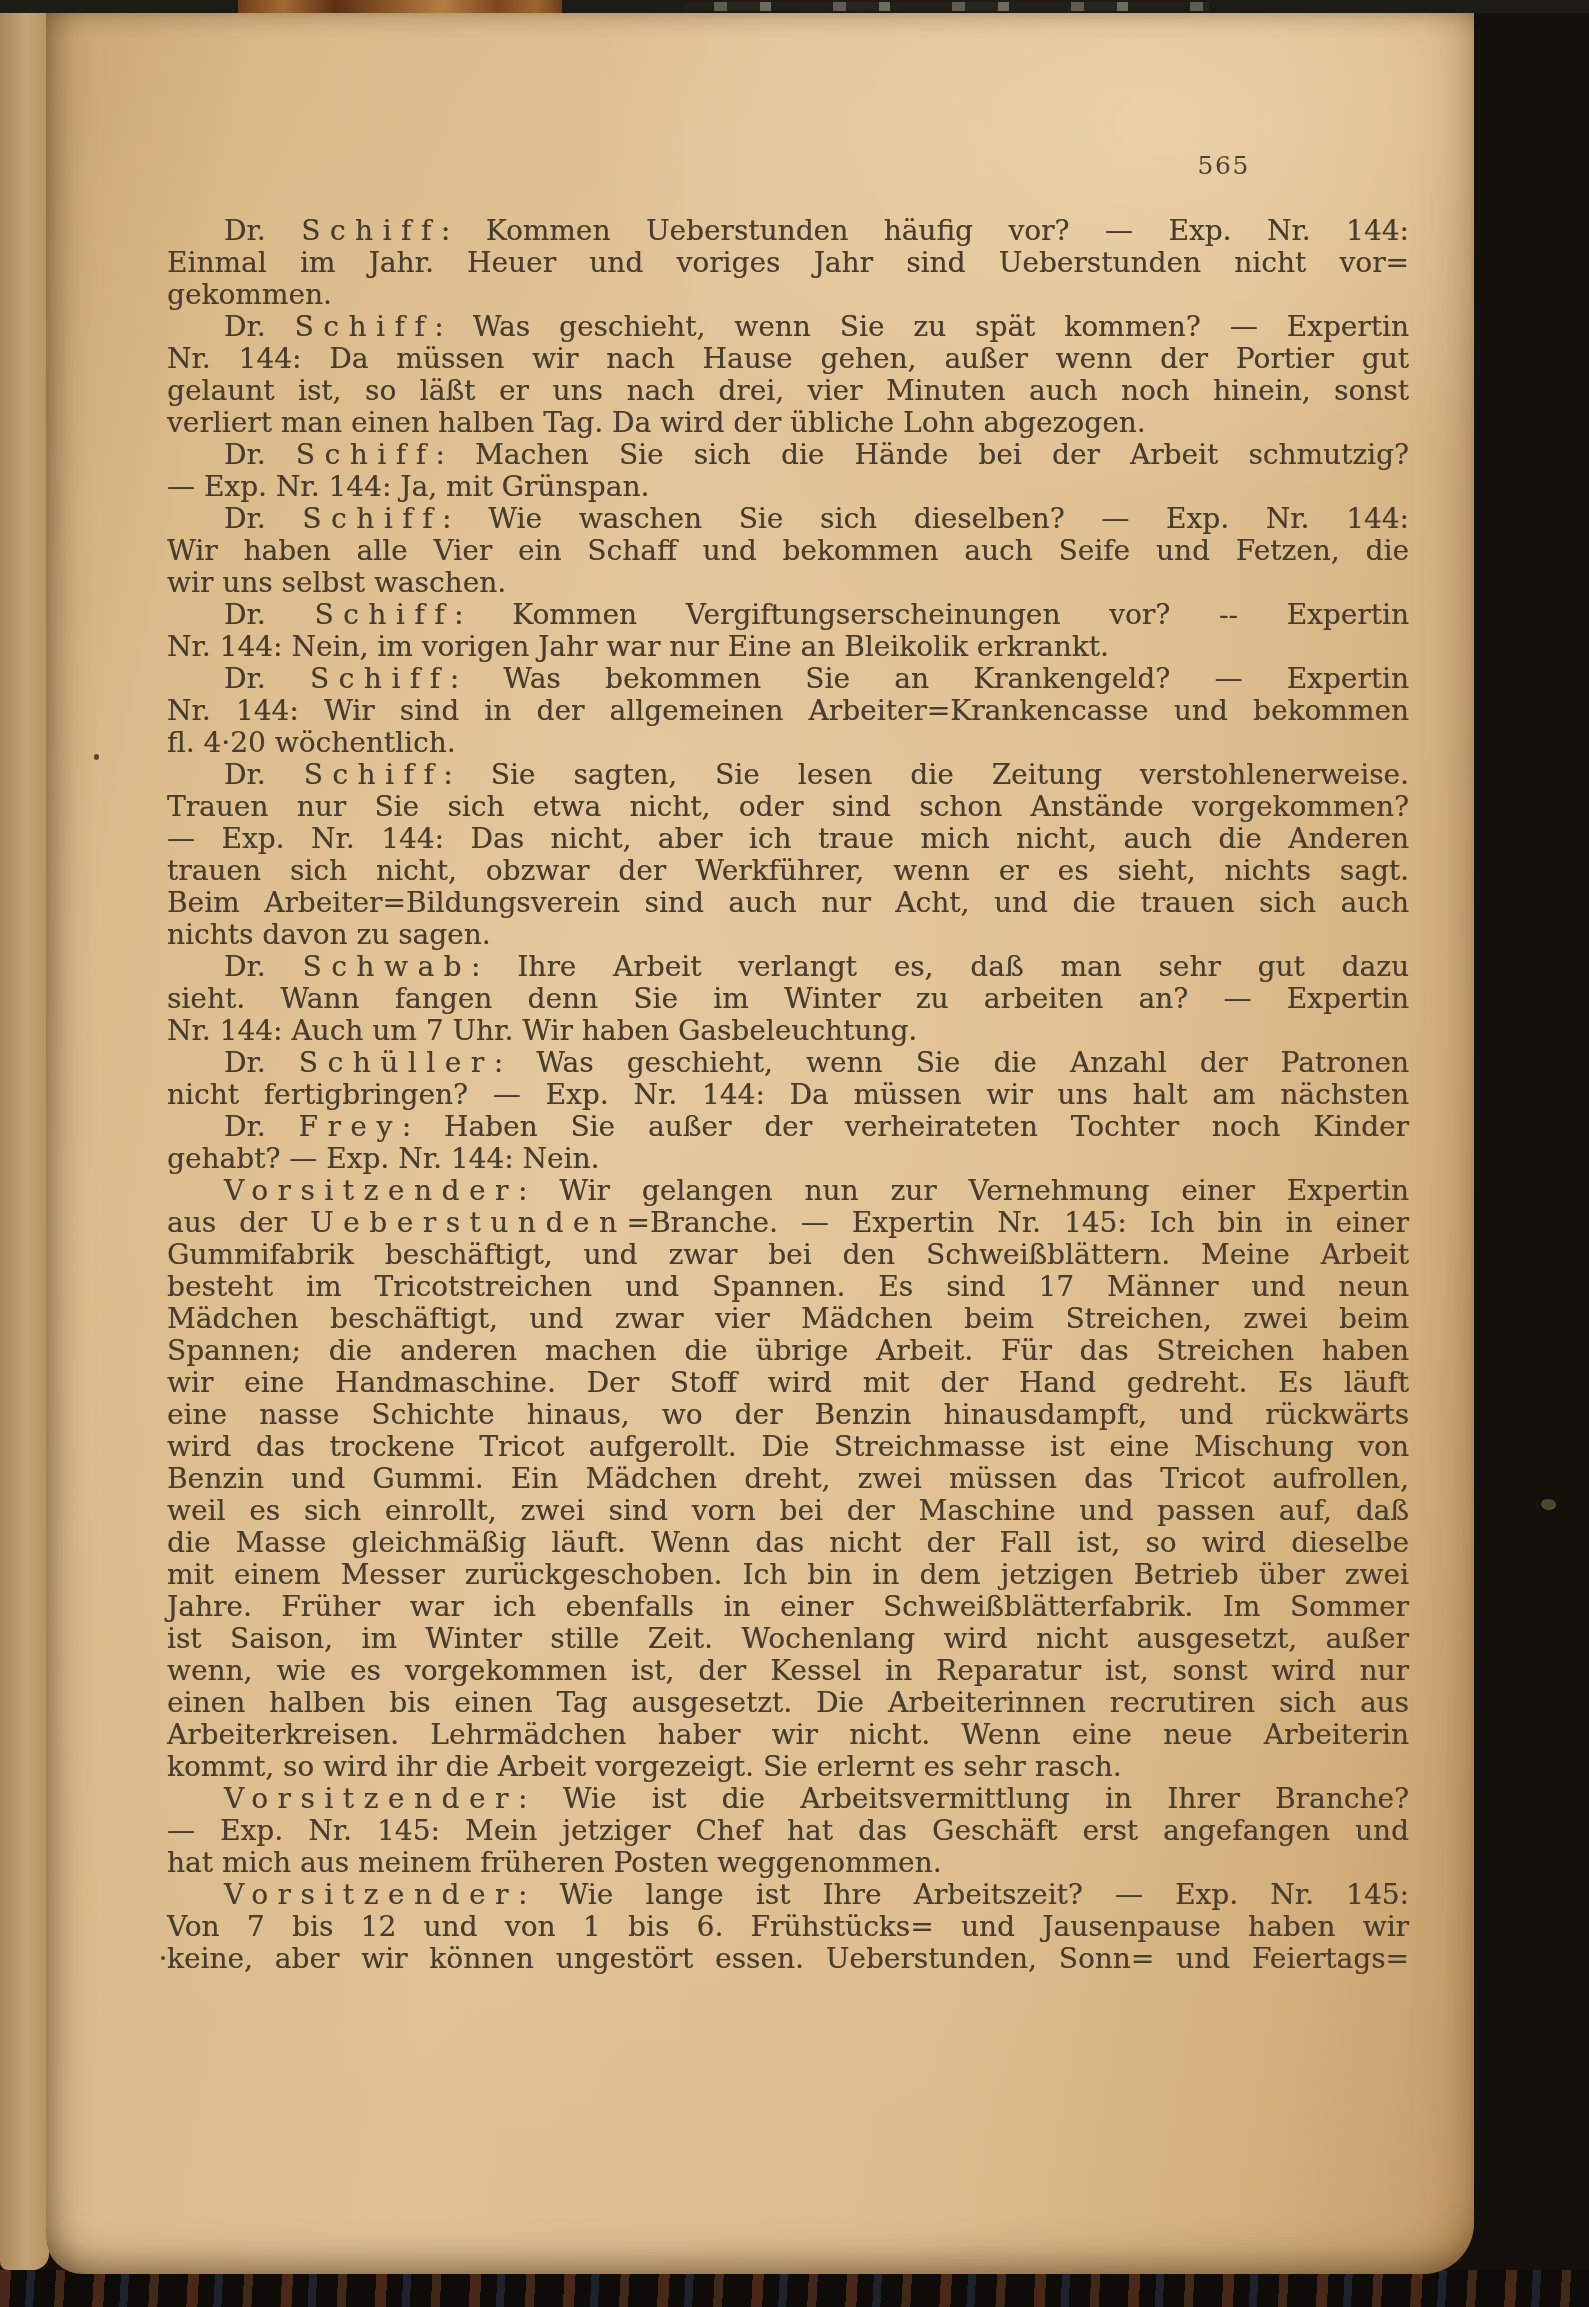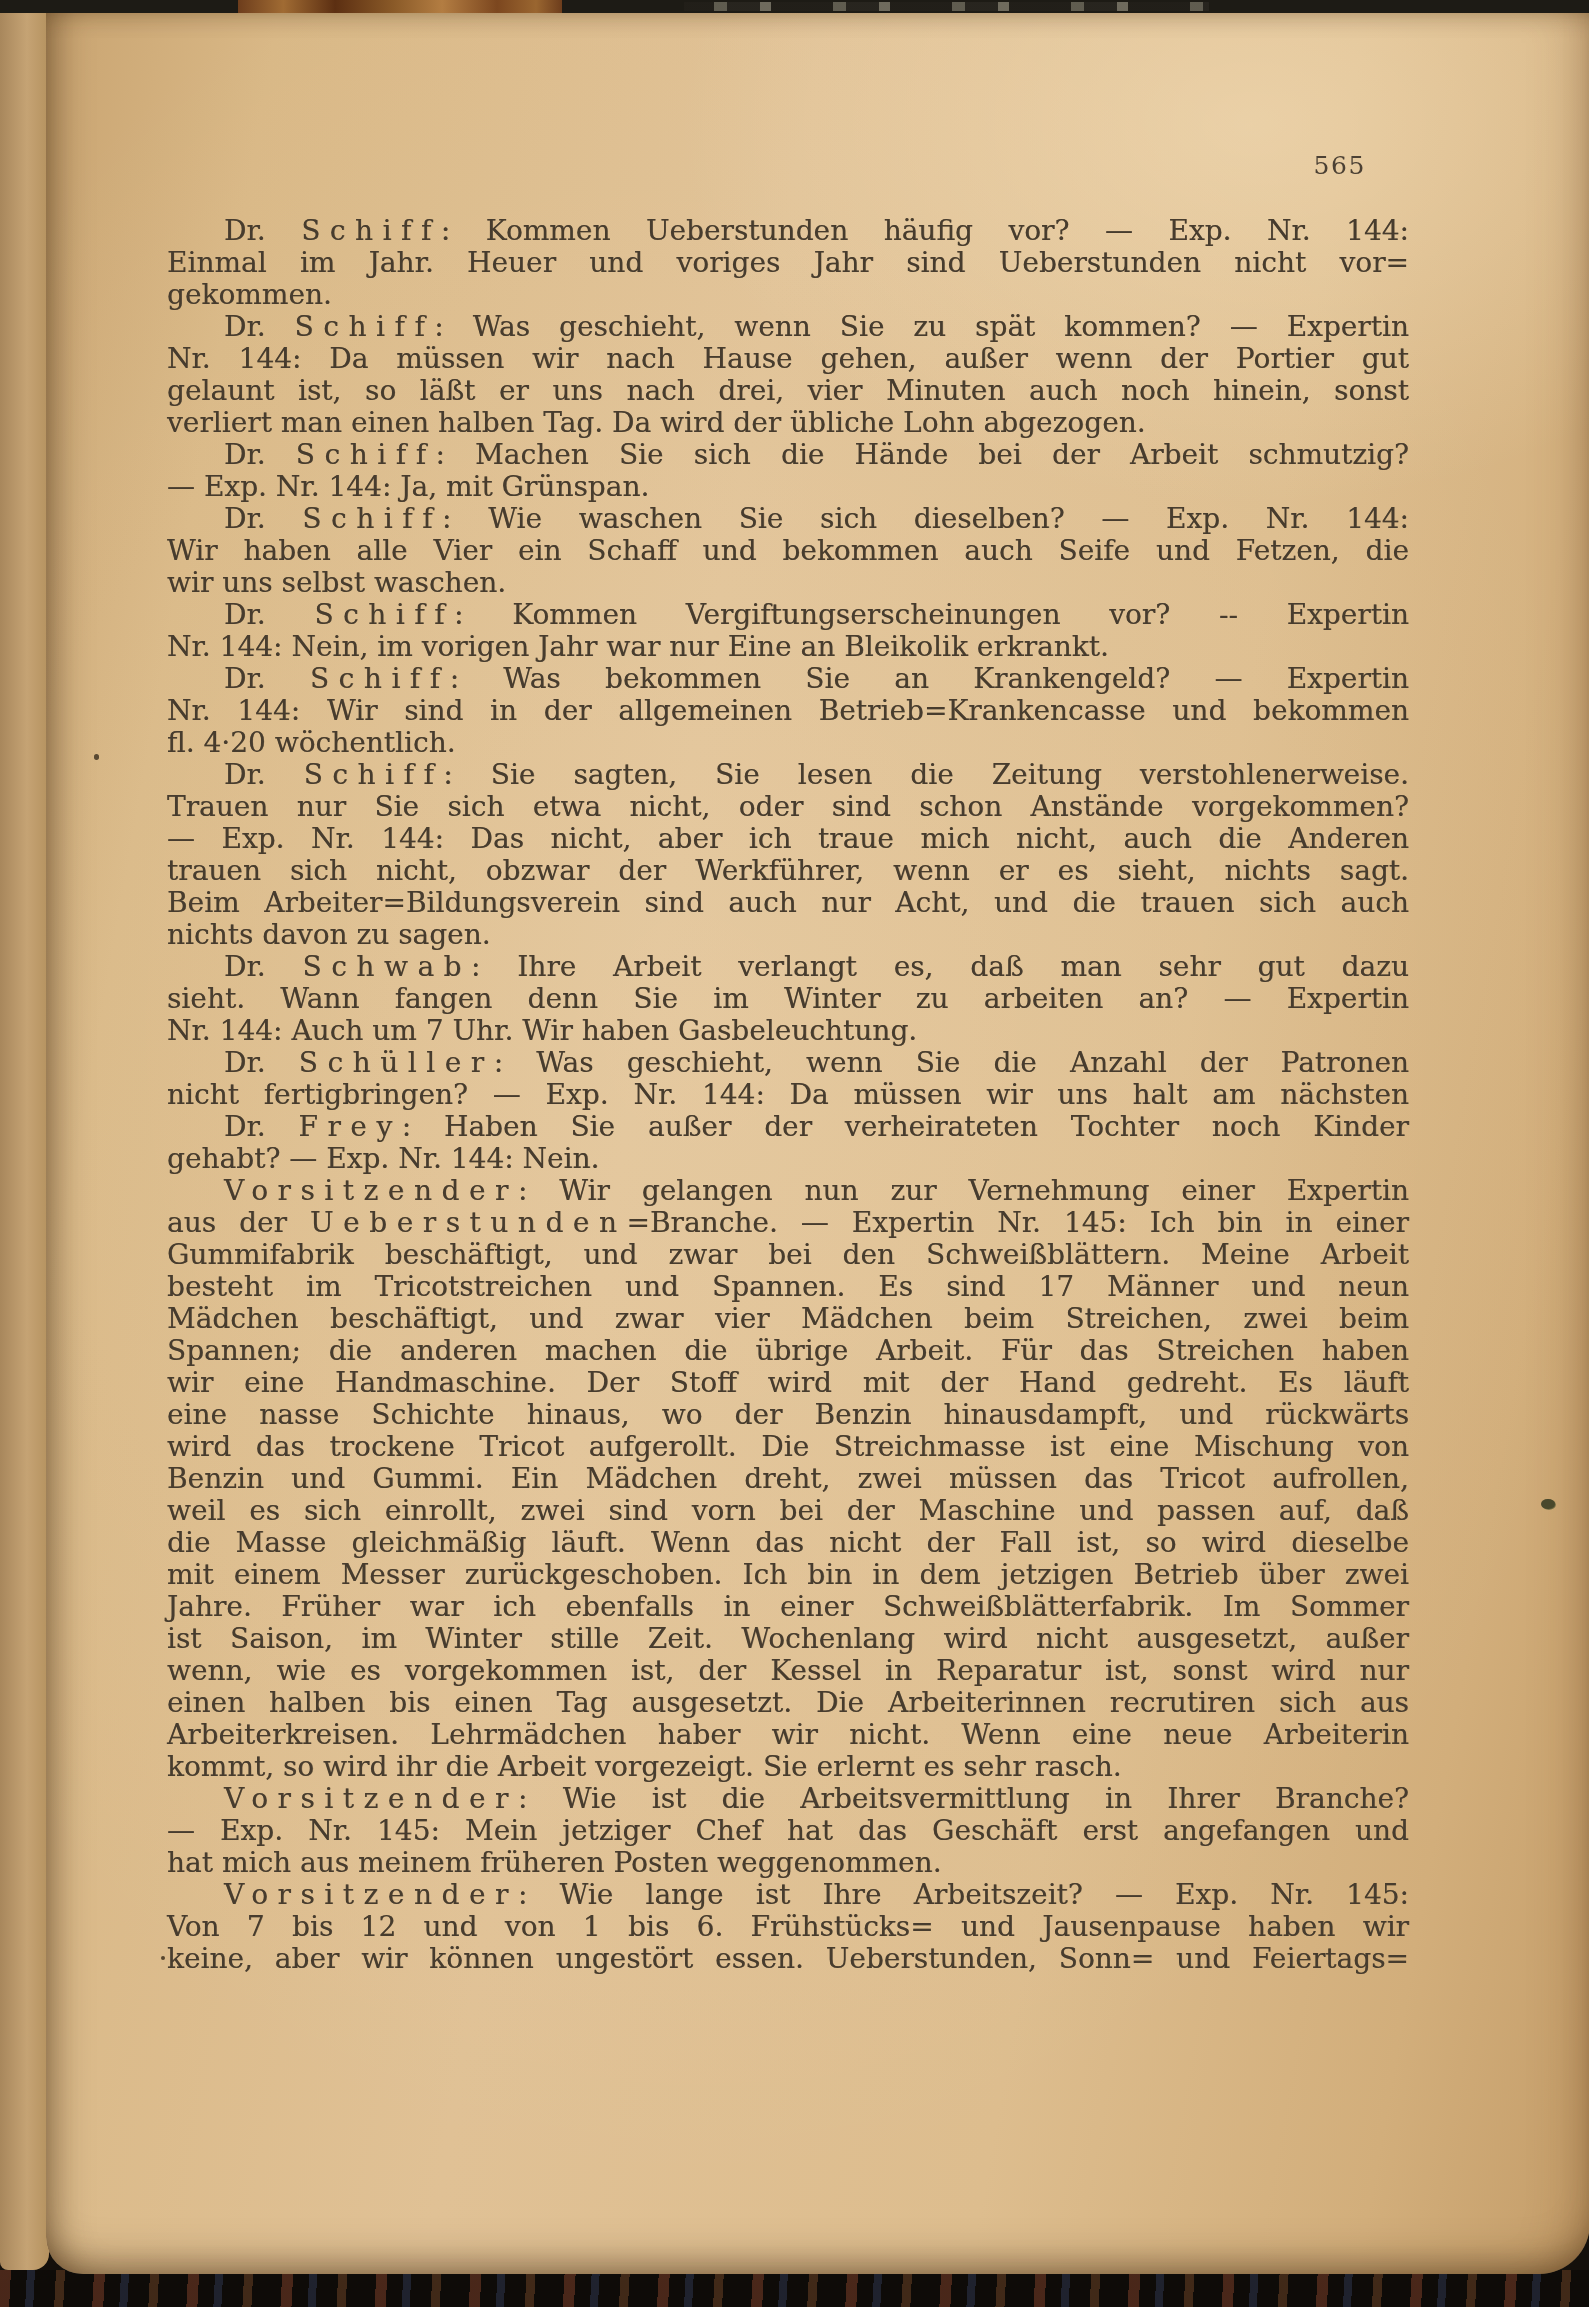--- a/index.html
+++ b/index.html
@@ -41,21 +41,21 @@
       repeating-linear-gradient(93deg,
         rgba(122,62,40,.55) 0 11px, rgba(20,16,12,0) 11px 27px,
         rgba(52,62,92,.45) 27px 35px, rgba(20,16,12,0) 35px 56px,
         rgba(140,86,48,.4) 56px 65px, rgba(20,16,12,0) 65px 94px),
       #0e0b08;
     z-index:0;
   }
 
   
   .paper{
-    position:absolute;left:46px;top:11px;width:1544px;height:2263px;
+    position:absolute;left:46px;top:11px;width:1428px;height:2263px;
     background:
       radial-gradient(954px 636px at 78% 5%, rgba(255,238,205,.38), rgba(255,238,205,0) 60%),
       radial-gradient(1351px 1669px at 42% 45%, rgba(255,242,214,.16), rgba(255,242,214,0) 70%),
       linear-gradient(100deg,#c9a471 0%,#d9b886 12%,#e0c195 40%,#ddbd8e 68%,#d2ae7b 88%,#c49d69 100%);
     box-shadow:
       inset 24px 0 37px -17.5px rgba(62,36,10,.5),
       inset 0 -29px 43px -24px rgba(58,36,12,.55),
       inset -37px 0 56px -35px rgba(96,58,22,.38),
       inset 0 17.5px 25.4px -20.7px rgba(62,42,16,.4);
     border-radius:1.6px 0 51px 37px;
@@ -108,21 +108,21 @@
         <div class="line">gelaunt ist, so läßt er uns nach drei, vier Minuten auch noch hinein, sonst</div>
         <div class="line last">verliert man einen halben Tag. Da wird der übliche Lohn abgezogen.</div>
         <div class="line first"><span>Dr. </span><span class="g">Schiff</span><span>: Machen Sie sich die Hände bei der Arbeit schmutzig?</span></div>
         <div class="line last">— Exp. Nr. 144: Ja, mit Grünspan.</div>
         <div class="line first"><span>Dr. </span><span class="g">Schiff</span><span>: Wie waschen Sie sich dieselben? — Exp. Nr. 144:</span></div>
         <div class="line">Wir haben alle Vier ein Schaff und bekommen auch Seife und Fetzen, die</div>
         <div class="line last">wir uns selbst waschen.</div>
         <div class="line first"><span>Dr. </span><span class="g">Schiff</span><span>: Kommen Vergiftungserscheinungen vor? -- Expertin</span></div>
         <div class="line last">Nr. 144: Nein, im vorigen Jahr war nur Eine an Bleikolik erkrankt.</div>
         <div class="line first"><span>Dr. </span><span class="g">Schiff</span><span>: Was bekommen Sie an Krankengeld? — Expertin</span></div>
-        <div class="line">Nr. 144: Wir sind in der allgemeinen Betrieb=Krankencasse und bekommen</div>
+        <div class="line">Nr. 144: Wir sind in der allgemeinen Arbeiter=Krankencasse und bekommen</div>
         <div class="line last">fl. 4·20 wöchentlich.</div>
         <div class="line first"><span>Dr. </span><span class="g">Schiff</span><span>: Sie sagten, Sie lesen die Zeitung verstohlenerweise.</span></div>
         <div class="line">Trauen nur Sie sich etwa nicht, oder sind schon Anstände vorgekommen?</div>
         <div class="line">— Exp. Nr. 144: Das nicht, aber ich traue mich nicht, auch die Anderen</div>
         <div class="line">trauen sich nicht, obzwar der Werkführer, wenn er es sieht, nichts sagt.</div>
         <div class="line">Beim Arbeiter=Bildungsverein sind auch nur Acht, und die trauen sich auch</div>
         <div class="line last">nichts davon zu sagen.</div>
         <div class="line first"><span>Dr. </span><span class="g">Schwab</span><span>: Ihre Arbeit verlangt es, daß man sehr gut dazu</span></div>
         <div class="line">sieht. Wann fangen denn Sie im Winter zu arbeiten an? — Expertin</div>
         <div class="line last">Nr. 144: Auch um 7 Uhr. Wir haben Gasbeleuchtung.</div>

